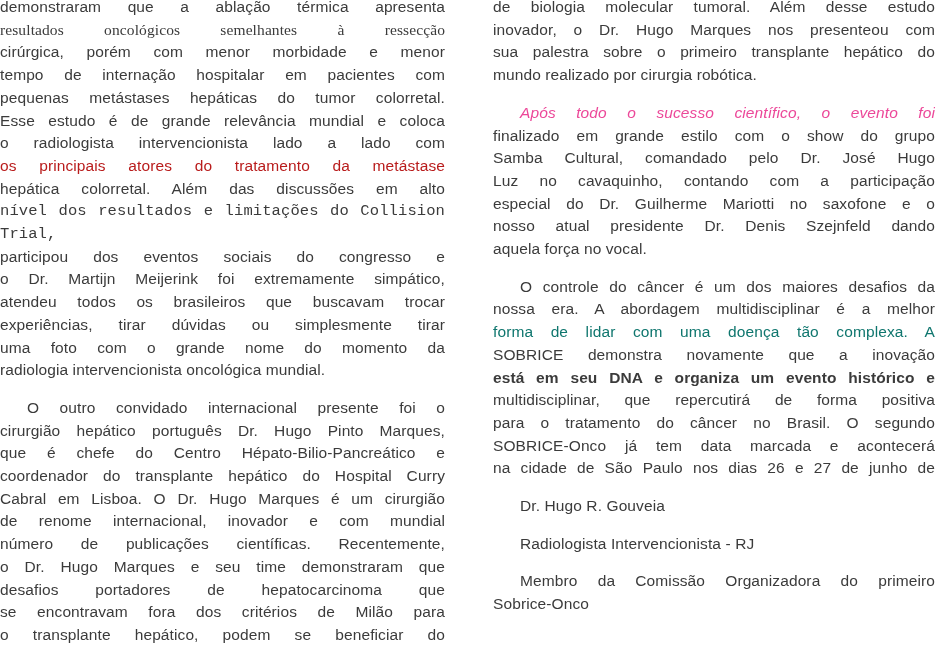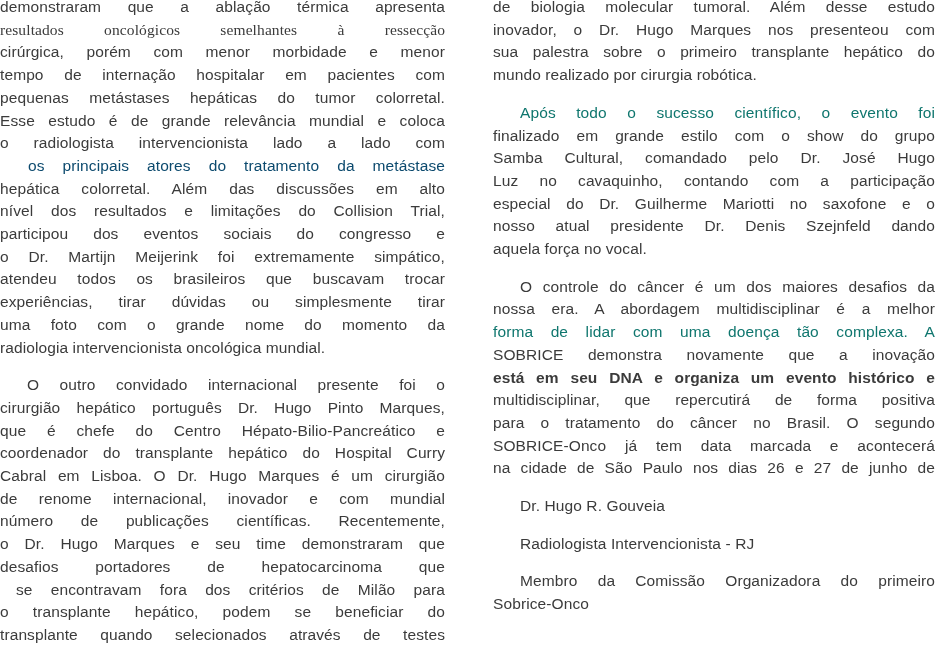--- a/index.html
+++ b/index.html
@@ -49,54 +49,54 @@
 <div class="page">
   <div class="col col-left">
       <div class="para">
         <div class="line" style="color: rgb(59, 59, 59);">demonstraram que a ablação térmica apresenta</div>
         <div class="line" style="color: rgb(59, 59, 59); font-family: Liberation Serif, serif;">resultados oncológicos semelhantes à ressecção</div>
         <div class="line" style="color: rgb(59, 59, 59);">cirúrgica, porém com menor morbidade e menor</div>
         <div class="line" style="color: rgb(59, 59, 59);">tempo de internação hospitalar em pacientes com</div>
         <div class="line" style="color: rgb(59, 59, 59);">pequenas metástases hepáticas do tumor colorretal.</div>
         <div class="line" style="color: rgb(59, 59, 59);">Esse estudo é de grande relevância mundial e coloca</div>
         <div class="line" style="color: rgb(59, 59, 59);">o radiologista intervencionista lado a lado com</div>
-        <div class="line" style="color: #0c4a6e; padding-left: 28px;">os principais atores do tratamento da metástase</div>
+        <div class="line" style="color: #b91c1c;">os principais atores do tratamento da metástase</div>
         <div class="line" style="color: rgb(59, 59, 59);">hepática colorretal. Além das discussões em alto</div>
-        <div class="line" style="color: rgb(59, 59, 59);">nível dos resultados e limitações do Collision Trial,</div>
+        <div class="line" style="color: rgb(59, 59, 59); font-family: Liberation Mono, monospace;">nível dos resultados e limitações do Collision Trial,</div>
         <div class="line" style="color: rgb(59, 59, 59);">participou dos eventos sociais do congresso e</div>
         <div class="line" style="color: rgb(59, 59, 59);">o Dr. Martijn Meijerink foi extremamente simpático,</div>
         <div class="line" style="color: rgb(59, 59, 59);">atendeu todos os brasileiros que buscavam trocar</div>
         <div class="line" style="color: rgb(59, 59, 59);">experiências, tirar dúvidas ou simplesmente tirar</div>
         <div class="line" style="color: rgb(59, 59, 59);">uma foto com o grande nome do momento da</div>
         <div class="line last" style="color: rgb(59, 59, 59);">radiologia intervencionista oncológica mundial.</div>
       </div>
       <div class="para indent">
         <div class="line" style="color: rgb(59, 59, 59);">O outro convidado internacional presente foi o</div>
         <div class="line" style="color: rgb(59, 59, 59);">cirurgião hepático português Dr. Hugo Pinto Marques,</div>
         <div class="line" style="color: rgb(59, 59, 59);">que é chefe do Centro Hépato-Bilio-Pancreático e</div>
         <div class="line" style="color: rgb(59, 59, 59);">coordenador do transplante hepático do Hospital Curry</div>
         <div class="line" style="color: rgb(59, 59, 59);">Cabral em Lisboa. O Dr. Hugo Marques é um cirurgião</div>
         <div class="line" style="color: rgb(59, 59, 59);">de renome internacional, inovador e com mundial</div>
         <div class="line" style="color: rgb(59, 59, 59);">número de publicações científicas. Recentemente,</div>
         <div class="line" style="color: rgb(59, 59, 59);">o Dr. Hugo Marques e seu time demonstraram que</div>
         <div class="line" style="color: rgb(59, 59, 59);">desafios portadores de hepatocarcinoma que</div>
-        <div class="line" style="color: rgb(59, 59, 59); margin-left: 16px;">se encontravam fora dos critérios de Milão para</div>
+        <div class="line" style="color: rgb(59, 59, 59);">se encontravam fora dos critérios de Milão para</div>
         <div class="line" style="color: rgb(59, 59, 59);">o transplante hepático, podem se beneficiar do</div>
         <div class="line" style="color: rgb(59, 59, 59);">transplante quando selecionados através de testes</div>
       </div>
     </div>
   <div class="col col-right">
       <div class="para">
         <div class="line" style="color: rgb(59, 59, 59);">de biologia molecular tumoral. Além desse estudo</div>
         <div class="line" style="color: rgb(59, 59, 59);">inovador, o Dr. Hugo Marques nos presenteou com</div>
         <div class="line" style="color: rgb(59, 59, 59);">sua palestra sobre o primeiro transplante hepático do</div>
         <div class="line last" style="color: rgb(59, 59, 59);">mundo realizado por cirurgia robótica.</div>
       </div>
       <div class="para indent">
-        <div class="line" style="color: #0f766e;">Após todo o sucesso científico, o evento foi</div>
+        <div class="line" style="color: #ec4899; font-style: italic;">Após todo o sucesso científico, o evento foi</div>
         <div class="line" style="color: rgb(59, 59, 59);">finalizado em grande estilo com o show do grupo</div>
         <div class="line" style="color: rgb(59, 59, 59);">Samba Cultural, comandado pelo Dr. José Hugo</div>
         <div class="line" style="color: rgb(59, 59, 59);">Luz no cavaquinho, contando com a participação</div>
         <div class="line" style="color: rgb(59, 59, 59);">especial do Dr. Guilherme Mariotti no saxofone e o</div>
         <div class="line" style="color: rgb(59, 59, 59);">nosso atual presidente Dr. Denis Szejnfeld dando</div>
         <div class="line last" style="color: rgb(59, 59, 59);">aquela força no vocal.</div>
       </div>
       <div class="para indent">
         <div class="line" style="color: rgb(59, 59, 59);">O controle do câncer é um dos maiores desafios da</div>
         <div class="line" style="color: rgb(59, 59, 59);">nossa era. A abordagem multidisciplinar é a melhor</div>

